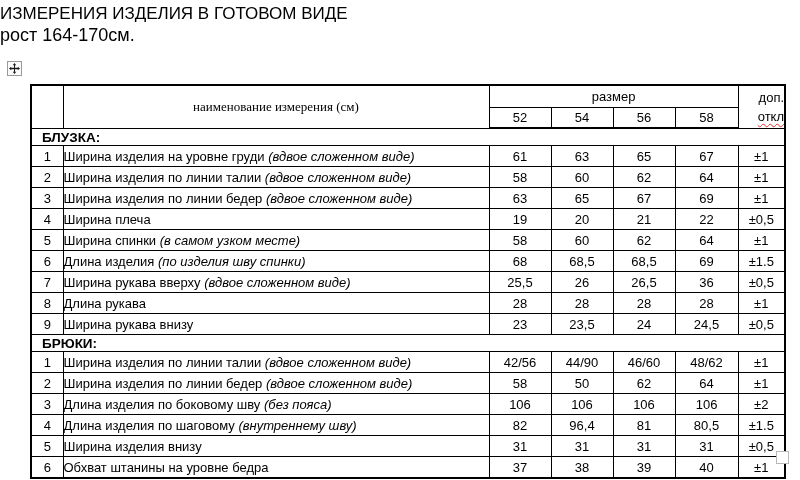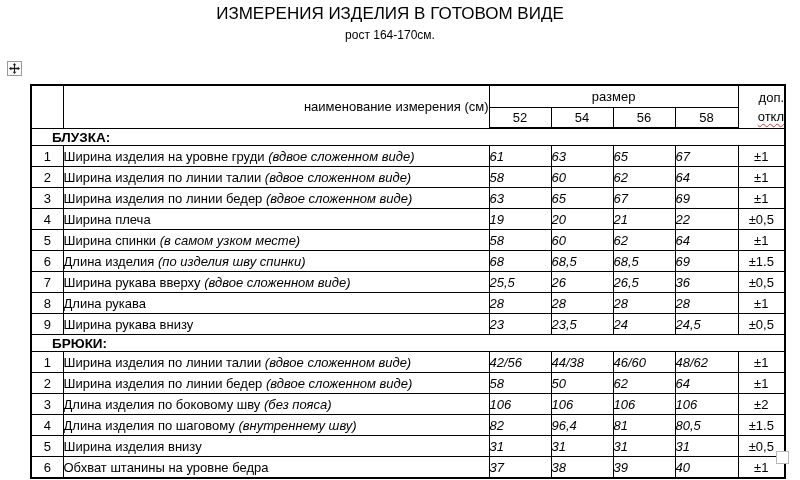--- a/index.html
+++ b/index.html
@@ -1,26 +1,26 @@
 <!DOCTYPE html>
 <html><head>
 <meta charset="utf-8">
 <style>
   html,body{margin:0;padding:0;}
   body{
     width:800px;height:480px;position:relative;overflow:hidden;
     background:#ffffff;color:#000;
     font-family:"Liberation Sans", sans-serif;
   }
-  .title-block{position:absolute;top:4px;left:0;width:780px;text-align:center;line-height:20px;}
+  .title-block{position:absolute;top:4px;left:0;width:780px;text-align:left;line-height:20px;}
   .t1{font-size:17px;}
   .t2{font-size:16px;margin-top:2px;}
   .t2 b{font-weight:bold;}
   .t2 i{font-style:italic;}
-  .t3{font-size:12px;margin-top:1px;}
+  .t3{font-size:18px;margin-top:1px;}
 
   .move-handle{
     position:absolute;left:7px;top:61px;width:15px;height:15px;
     border:1px solid #9a9a9a;background:#fbfbfb;
     display:flex;align-items:center;justify-content:center;box-sizing:border-box;
   }
   .resize-handle{
     position:absolute;left:776px;top:451px;width:13px;height:13px;
     border:1px solid #b8b8b8;background:#fff;box-sizing:border-box;
   }
@@ -32,41 +32,41 @@
   }
   table.meas th, table.meas td{
     border:1px solid #000;
     font-size:13px;font-weight:normal;
     padding:0;white-space:nowrap;overflow:hidden;
     vertical-align:middle;
   }
   thead tr.h1 th{height:21px;}
   thead tr.h2 th{height:19px;border-bottom-width:2px;}
   th.corner{}
-  th.name-head{text-align:right;}
+  th.name-head{text-align:center;font-family:Liberation Serif, serif;}
   th.size-group{}
   th.size-num{font-weight:bold;font-size:14px;}
   th.dev-head{text-align:right;line-height:19px;padding-top:1px;}
   .squiggle{
     text-decoration-line:underline;
     text-decoration-style:wavy;
     text-decoration-color:#e03030;
     text-decoration-thickness:1px;
     text-underline-offset:2px;
     margin-left:18px;
   }
   tr.section-row td{
     height:16px;font-weight:bold;font-size:13.5px;
-    text-align:left;padding-left:20px;
+    text-align:left;padding-left:10px;
   }
   tbody tr.data-row td{height:20px;}
   td.cell-num{text-align:center;}
   td.cell-name{text-align:left;padding-left:6px;}
   td.cell-name .note{font-style:italic;}
-  td.cell-val{font-style:italic;}
+  td.cell-val{text-align:center;}
   td.cell-dev{text-align:center;}
 </style>
 </head>
 <body>
 
 <div class="title-block">
   <div class="t1">ИЗМЕРЕНИЯ ИЗДЕЛИЯ В ГОТОВОМ ВИДЕ</div>
   <div class="t3">рост 164-170см.</div>
 </div>
 
@@ -188,21 +188,21 @@
         <td class="cell-val">24,5</td>
         <td class="cell-dev">±0,5</td>
       </tr>
       <tr class="section-row">
         <td class="section-label" colspan="7">БРЮКИ:</td>
       </tr>
       <tr class="data-row">
         <td class="cell-num">1</td>
         <td class="cell-name"><span>Ширина изделия по линии талии</span> <span class="note">(вдвое сложенном виде)</span></td>
         <td class="cell-val">42/56</td>
-        <td class="cell-val">44/38</td>
+        <td class="cell-val">44/90</td>
         <td class="cell-val">46/60</td>
         <td class="cell-val">48/62</td>
         <td class="cell-dev">±1</td>
       </tr>
       <tr class="data-row">
         <td class="cell-num">2</td>
         <td class="cell-name"><span>Ширина изделия по линии бедер</span> <span class="note">(вдвое сложенном виде)</span></td>
         <td class="cell-val">58</td>
         <td class="cell-val">50</td>
         <td class="cell-val">62</td>

